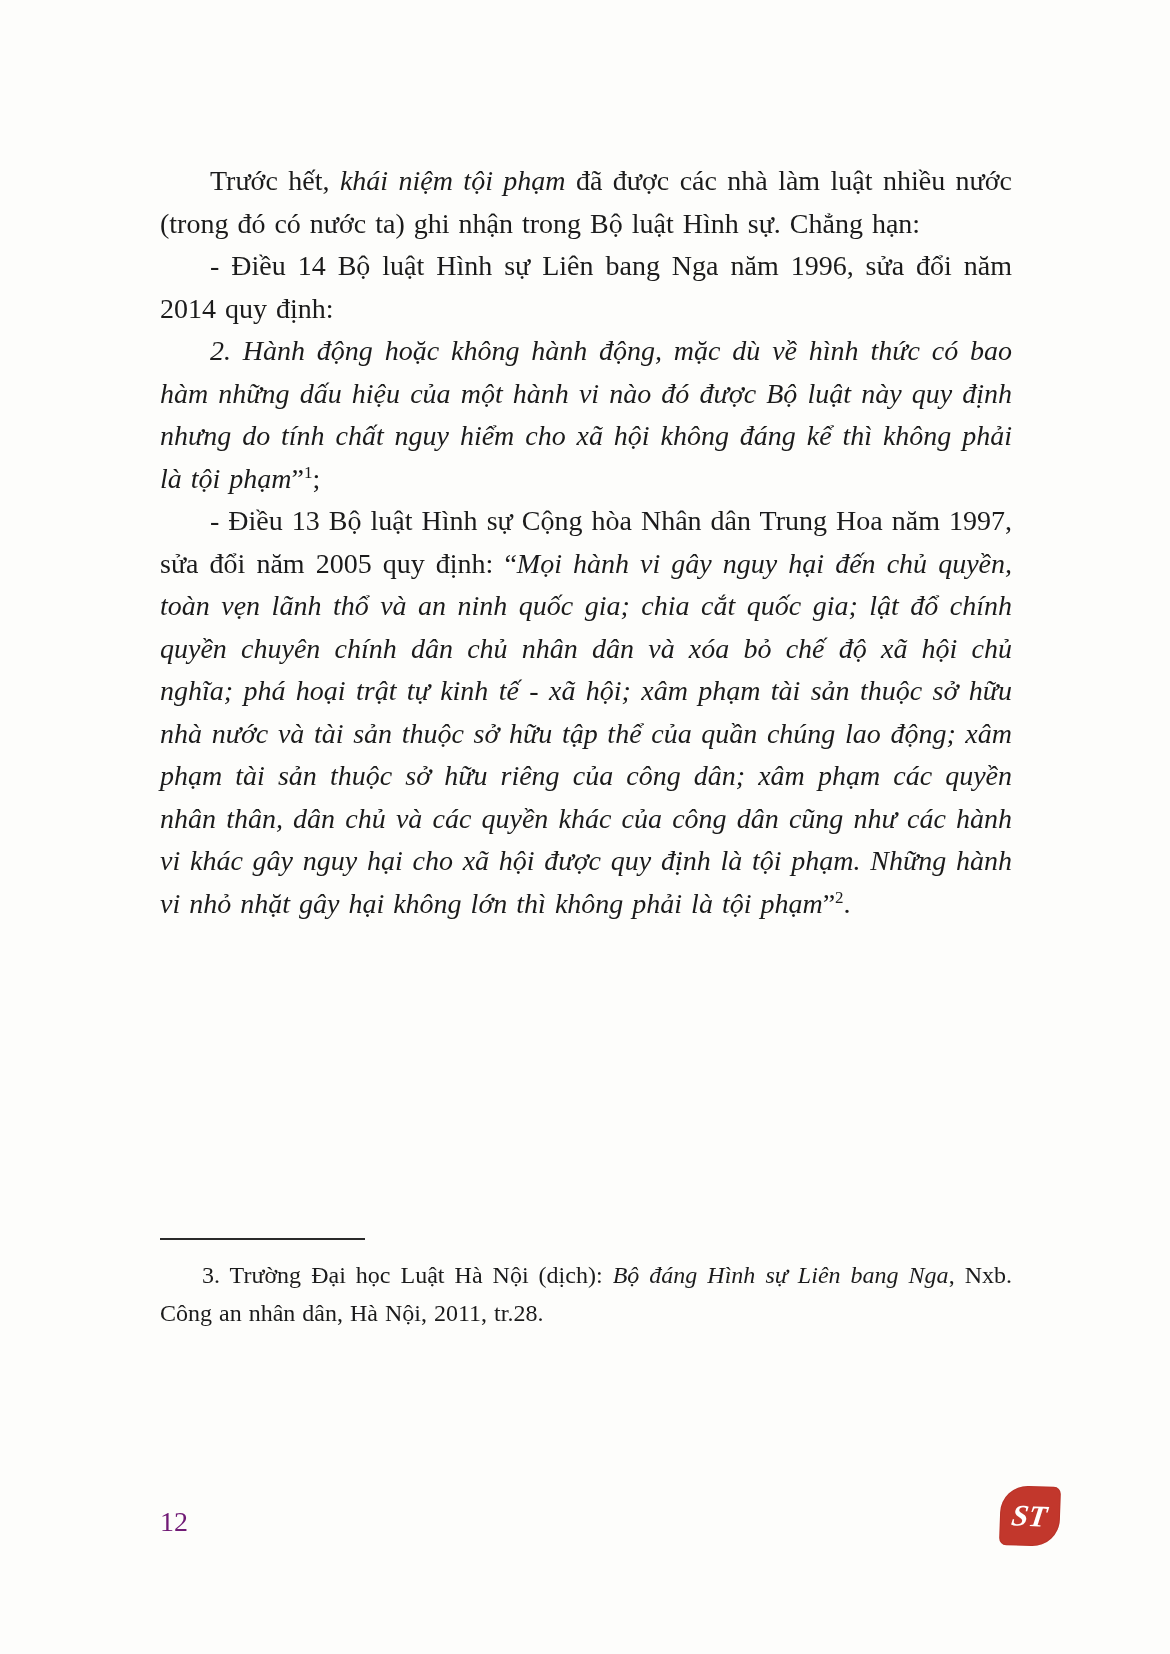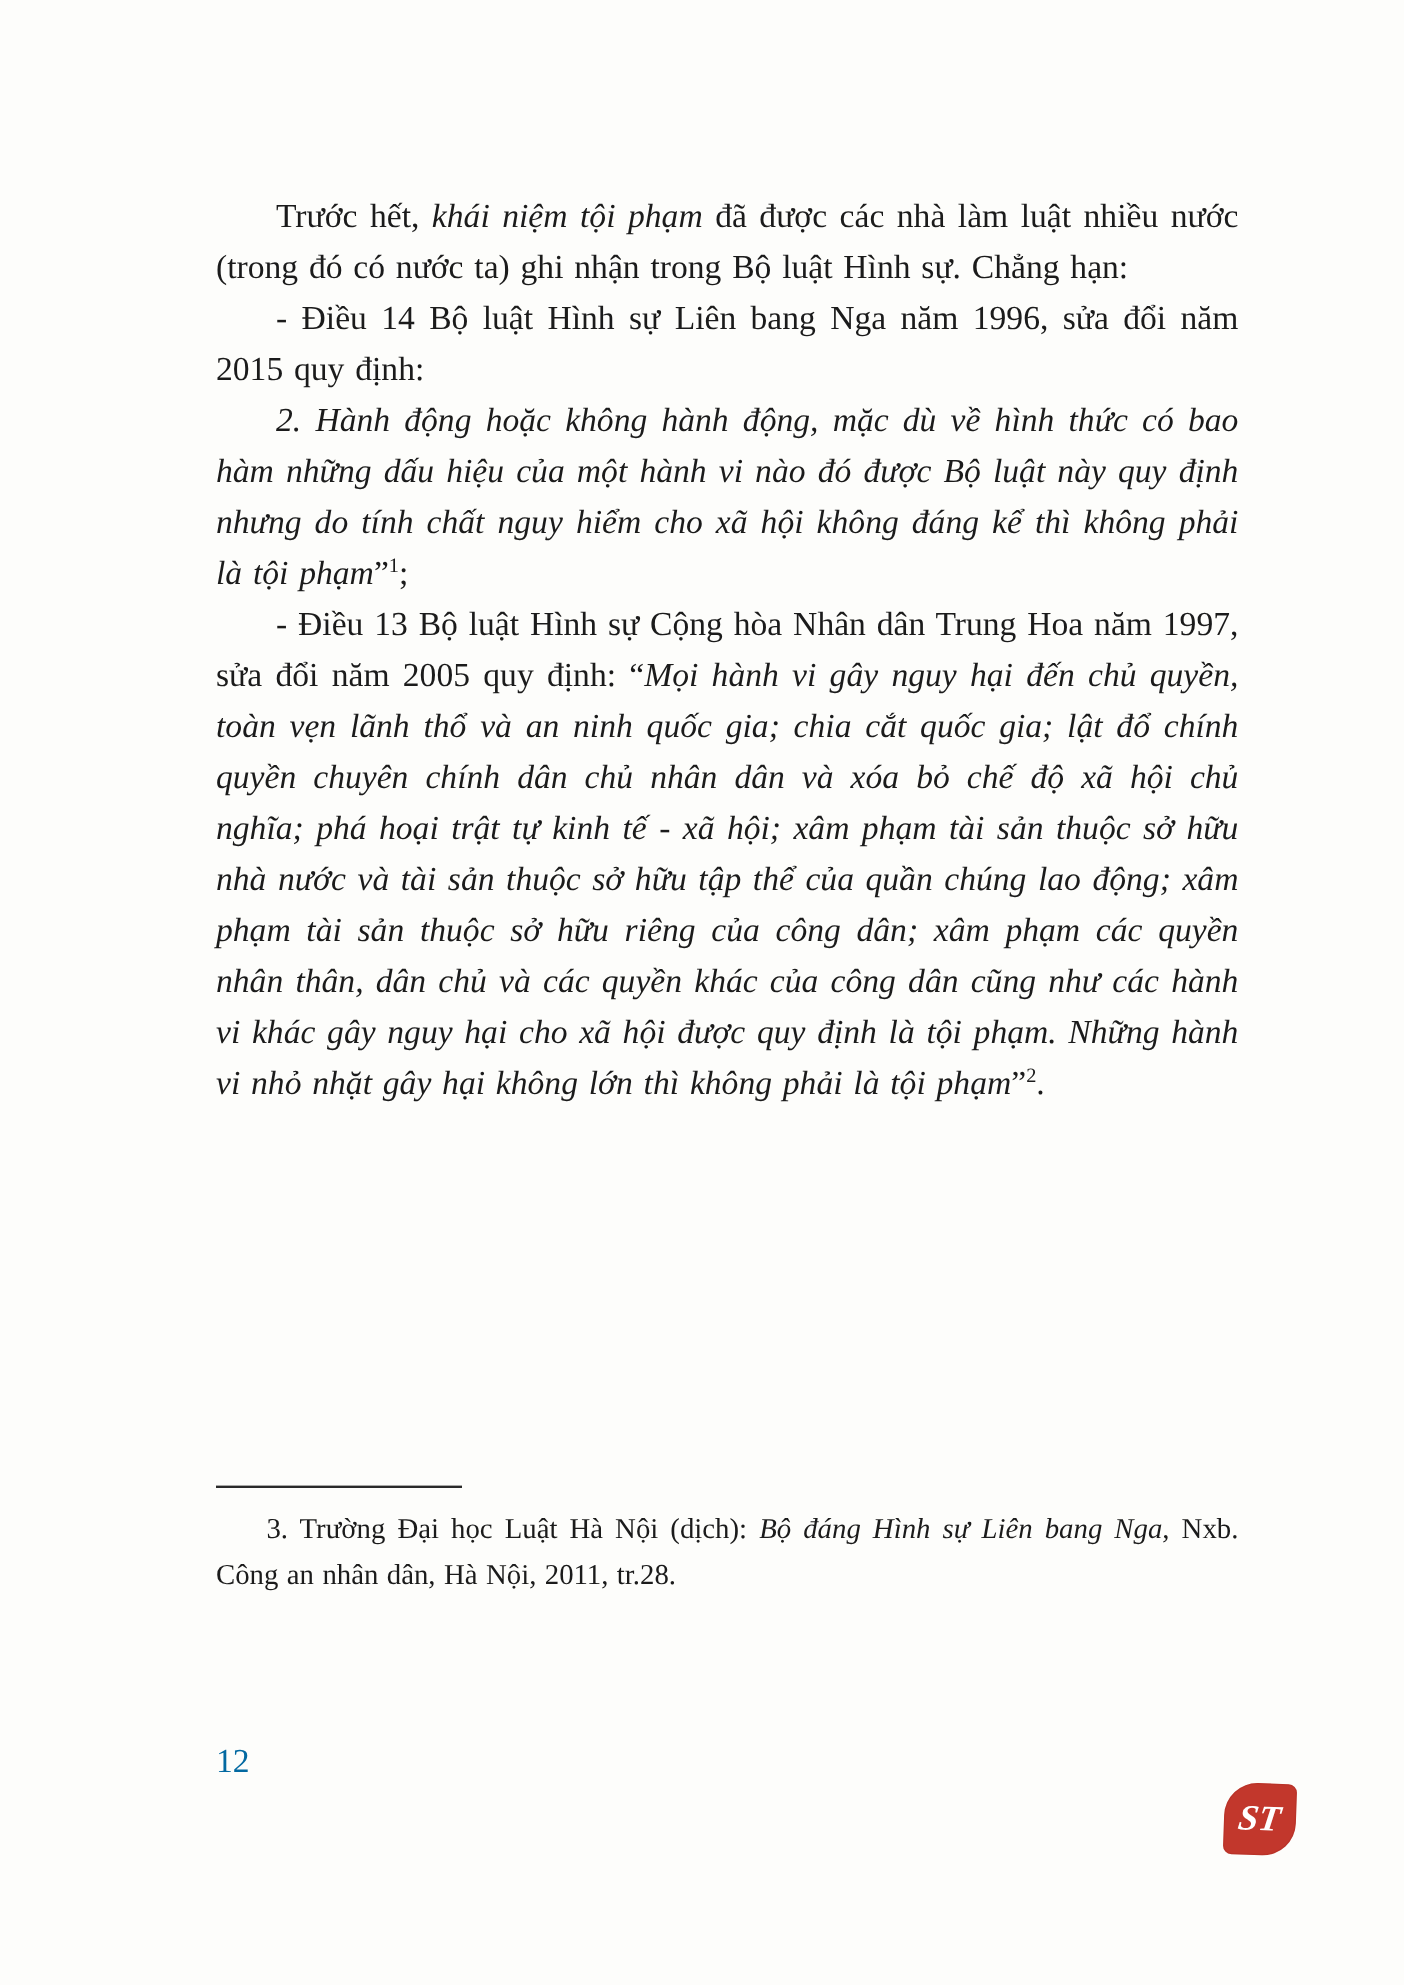--- a/index.html
+++ b/index.html
@@ -5,21 +5,21 @@
   html, body { margin: 0; padding: 0; }
   body {
     width: 1170px;
     height: 1654px;
     background: #fdfdfb;
     position: relative;
     font-family: "Liberation Serif", serif;
     color: #1b1b1b;
     overflow: hidden;
   }
-  .page { position: absolute; inset: 0; margin-left: 20px; }
+  .page { position: absolute; inset: 0; }
 
   .body-text {
     position: absolute;
     left: 160px;
     top: 160px;
     width: 852px;
   }
   .para {
     margin: 0;
     font-size: 28px;
@@ -54,23 +54,23 @@
     font-size: 24px;
     line-height: 38px;
     text-align: justify;
     text-indent: 42px;
     word-spacing: 1px;
   }
 
   .page-number {
     position: absolute;
     left: 160px;
-    top: 1453px;
+    top: 1506px;
     font-size: 28px;
-    color: #0369a1;
+    color: #701a75;
   }
 
   .logo {
     position: absolute;
     left: 1000px;
     top: 1486px;
     width: 60px;
     height: 60px;
     background: #c2372c;
     border-radius: 46% 12% 46% 12%;
@@ -89,21 +89,21 @@
     transform: skewX(-6deg);
   }
 </style>
 </head>
 <body>
 
 <div class="page">
 
   <div class="body-text" id="body-text">
       <p class="para"><span>Trước hết, </span><span class="it">khái niệm tội phạm</span><span> đã được các nhà làm luật nhiều nước (trong đó có nước ta) ghi nhận trong Bộ luật Hình sự. Chẳng hạn:</span></p>
-      <p class="para"><span>- Điều 14 Bộ luật Hình sự Liên bang Nga năm 1996, sửa đổi năm 2015 quy định:</span></p>
+      <p class="para"><span>- Điều 14 Bộ luật Hình sự Liên bang Nga năm 1996, sửa đổi năm 2014 quy định:</span></p>
       <p class="para"><span class="it">2. Hành động hoặc không hành động, mặc dù về hình thức có bao hàm những dấu hiệu của một hành vi nào đó được Bộ luật này quy định nhưng do tính chất nguy hiểm cho xã hội không đáng kể thì không phải là tội phạm</span><span>”</span><sup>1</sup><span>;</span></p>
       <p class="para"><span>- Điều 13 Bộ luật Hình sự Cộng hòa Nhân dân Trung Hoa năm 1997, sửa đổi năm 2005 quy định: “</span><span class="it">Mọi hành vi gây nguy hại đến chủ quyền, toàn vẹn lãnh thổ và an ninh quốc gia; chia cắt quốc gia; lật đổ chính quyền chuyên chính dân chủ nhân dân và xóa bỏ chế độ xã hội chủ nghĩa; phá hoại trật tự kinh tế - xã hội; xâm phạm tài sản thuộc sở hữu nhà nước và tài sản thuộc sở hữu tập thể của quần chúng lao động; xâm phạm tài sản thuộc sở hữu riêng của công dân; xâm phạm các quyền nhân thân, dân chủ và các quyền khác của công dân cũng như các hành vi khác gây nguy hại cho xã hội được quy định là tội phạm. Những hành vi nhỏ nhặt gây hại không lớn thì không phải là tội phạm</span><span>”</span><sup>2</sup><span>.</span></p>
     </div>
 
   <div class="footnote-sep"></div>
 
   <div class="footnotes" id="footnotes">
       <p class="fnote"><span>3. Trường Đại học Luật Hà Nội (dịch): </span><span class="it">Bộ đáng Hình sự Liên bang Nga</span><span>, Nxb. Công an nhân dân, Hà Nội, 2011, tr.28.</span></p>
     </div>
 

